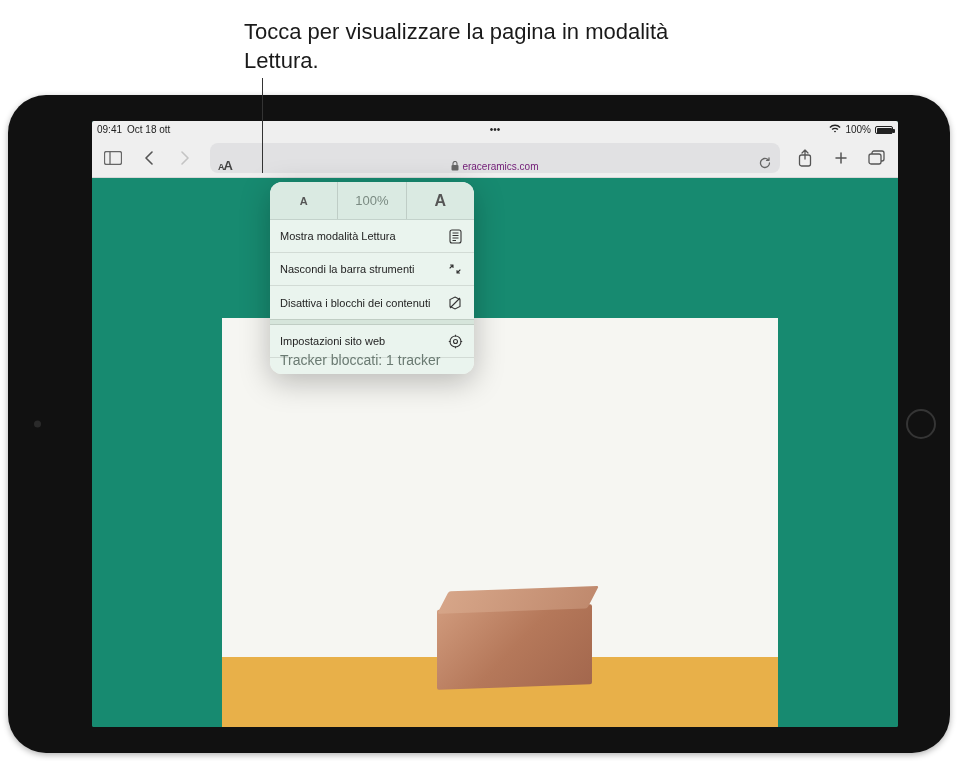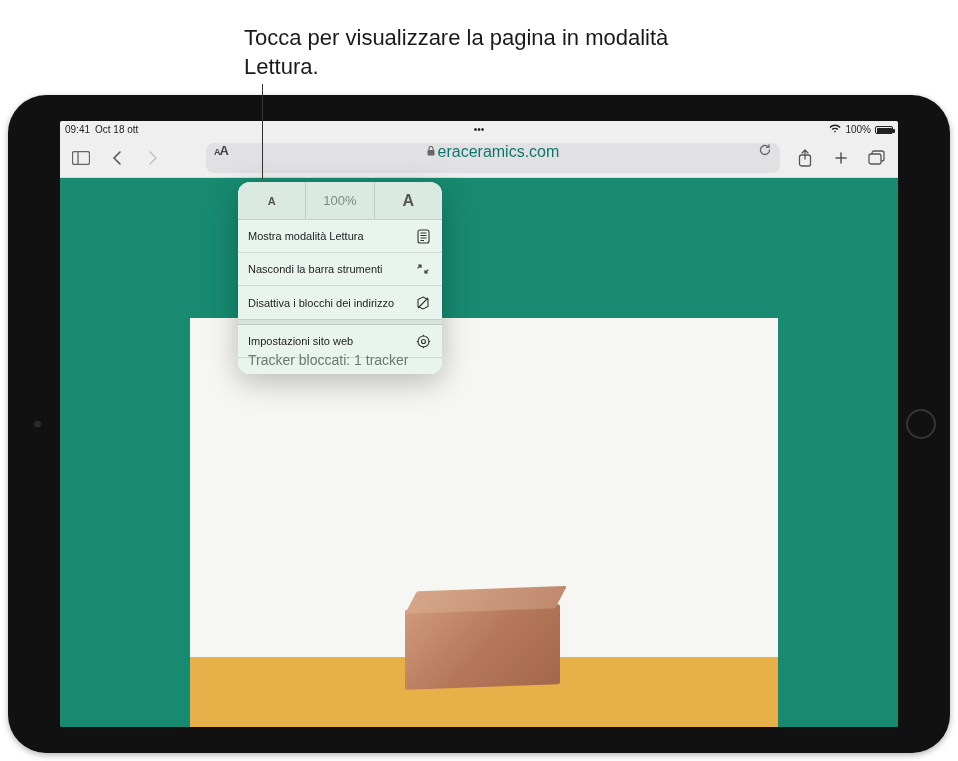--- a/index.html
+++ b/index.html
@@ -8,21 +8,21 @@
       font-family: -apple-system, BlinkMacSystemFont, "Helvetica Neue", sans-serif;
       width: 958px;
       height: 761px;
       position: relative;
       overflow: hidden;
     }
 
     
     .callout {
       position: absolute;
-      top: 24px;
+      top: 18px;
       left: 244px;
       width: 500px;
       z-index: 100;
     }
     .callout-text {
       font-size: 22px;
       line-height: 1.3;
       color: #1a1a1a;
       font-weight: 400;
     }
@@ -37,21 +37,21 @@
 
     
     .ipad {
       position: absolute;
       top: 95px;
       left: 8px;
       width: 942px;
       height: 658px;
       background: #111;
       border-radius: 38px;
-      padding: 26px 52px 26px 52px;
+      padding: 26px 52px 26px 84px;
       box-shadow: 0 2px 6px rgba(0,0,0,0.3);
     }
     .home-button {
       position: absolute;
       right: 14px;
       top: 50%;
       transform: translateY(-50%);
       width: 30px;
       height: 30px;
       border-radius: 50%;
@@ -137,39 +137,38 @@
       font-size: 16px;
       flex: none;
     }
     .tb-icon.disabled { color: #bfbfbf; }
     .address-bar {
       flex: 1;
       height: 30px;
       background: #e1e1e3;
       border-radius: 8px;
       display: flex;
-      align-items: flex-start;
+      align-items: flex-end;
       padding: 0 8px;
       gap: 6px;
       position: relative;
-      margin-left: 28px;
     }
     .aa-button {
       font-size: 13px;
       font-weight: 600;
       color: #444;
       flex: none;
       letter-spacing: -1px;
     }
     .aa-button span.small { font-size: 9px; }
     .address-text {
       flex: 1;
       text-align: center;
-      font-size: 16px;
-      color: #0f766e;
+      font-size: 10px;
+      color: #701a75;
       display: flex;
       justify-content: center;
       align-items: center;
       gap: 3px;
     }
     .lock-icon { font-size: 10px; }
     .reload-icon { flex: none; color: #666; font-size: 14px; }
 
     
     .page-content {
@@ -438,21 +437,21 @@
         <div class="menu-item">
           <span>Nascondi la barra strumenti</span>
           <span class="mi-icon">
             <svg width="14" height="14" viewBox="0 0 14 14">
                 <path d="M2 6 L5 3 M5 3 H2.5 M5 3 V5.5" fill="none" stroke="#333" stroke-width="1.1" stroke-linecap="round"></path>
                 <path d="M12 8 L9 11 M9 11 H11.5 M9 11 V8.5" fill="none" stroke="#333" stroke-width="1.1" stroke-linecap="round"></path>
               </svg>
           </span>
         </div>
         <div class="menu-item">
-          <span>Disattiva i blocchi dei indirizzo</span>
+          <span>Disattiva i blocchi dei contenuti</span>
           <span class="mi-icon">
             <svg width="14" height="14" viewBox="0 0 14 14">
                 <polygon points="7,1 12,3.5 12,10.5 7,13 2,10.5 2,3.5" fill="none" stroke="#333" stroke-width="1.1"></polygon>
                 <line x1="2" y1="12" x2="12" y2="2" stroke="#333" stroke-width="1.1"></line>
               </svg>
           </span>
         </div>
       </div>
 
       <div class="menu-divider"></div>

